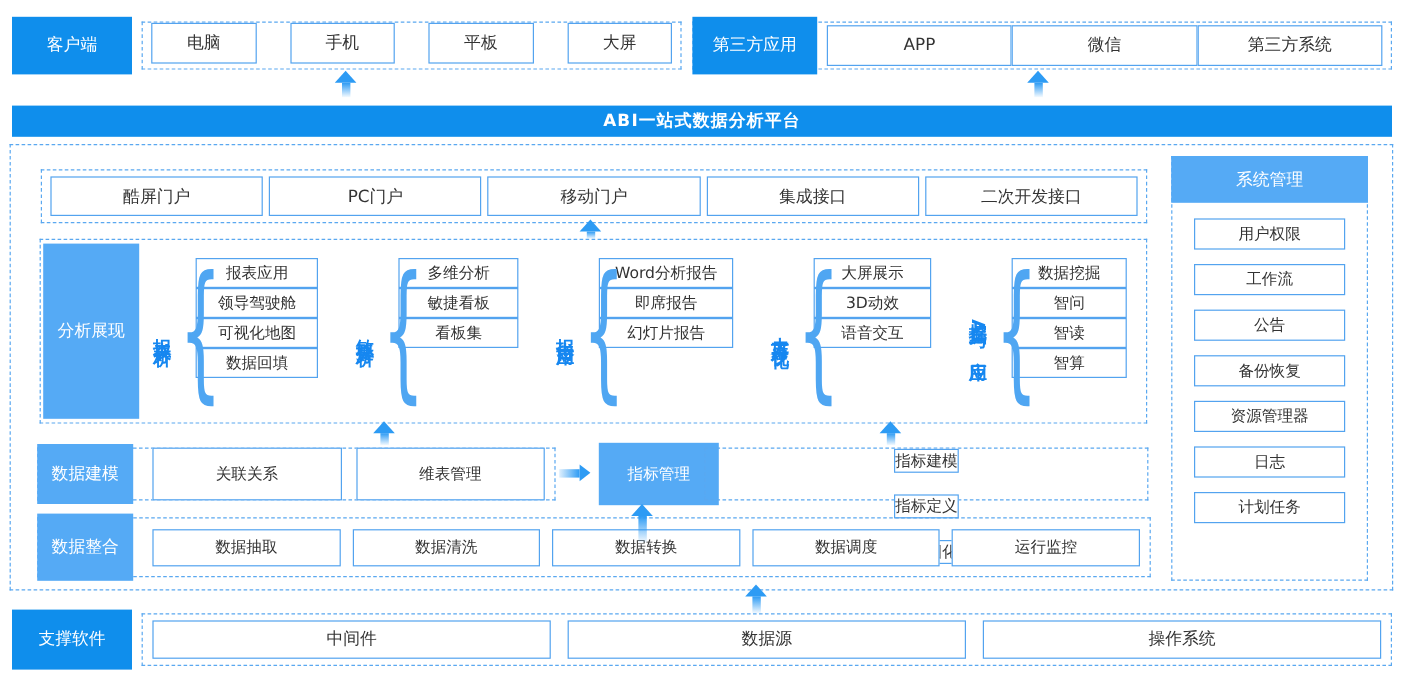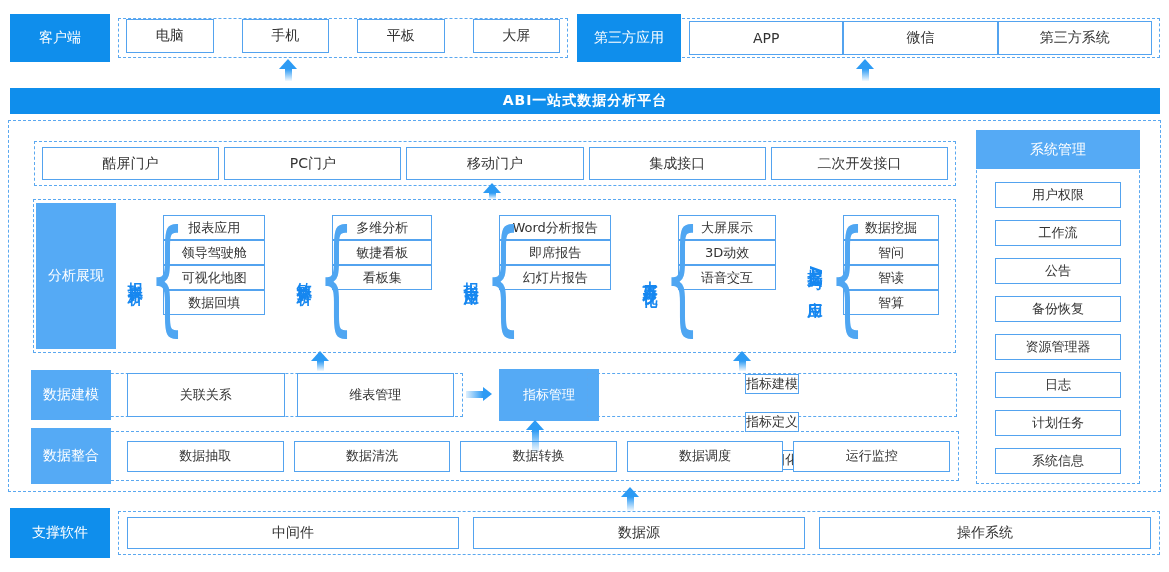--- a/index.html
+++ b/index.html
@@ -220,21 +220,20 @@
     <div class="dashed" id="panel-system">
       <div class="bluebox light sys-header">系统管理</div>
       <div class="sys-items">
         <div class="wbox">用户权限</div>
         <div class="wbox">工作流</div>
         <div class="wbox">公告</div>
         <div class="wbox">备份恢复</div>
         <div class="wbox">资源管理器</div>
         <div class="wbox">日志</div>
         <div class="wbox">计划任务</div>
-        <div class="wbox">系统信息</div>
       </div>
     </div>
 
   </div>
 
   <div class="suprow">
     <div class="bluebox strong lbl-support">支撑软件</div>
     <div class="dashed sup-dash">
       <div class="wbox">中间件</div>
       <div class="wbox">数据源</div>

